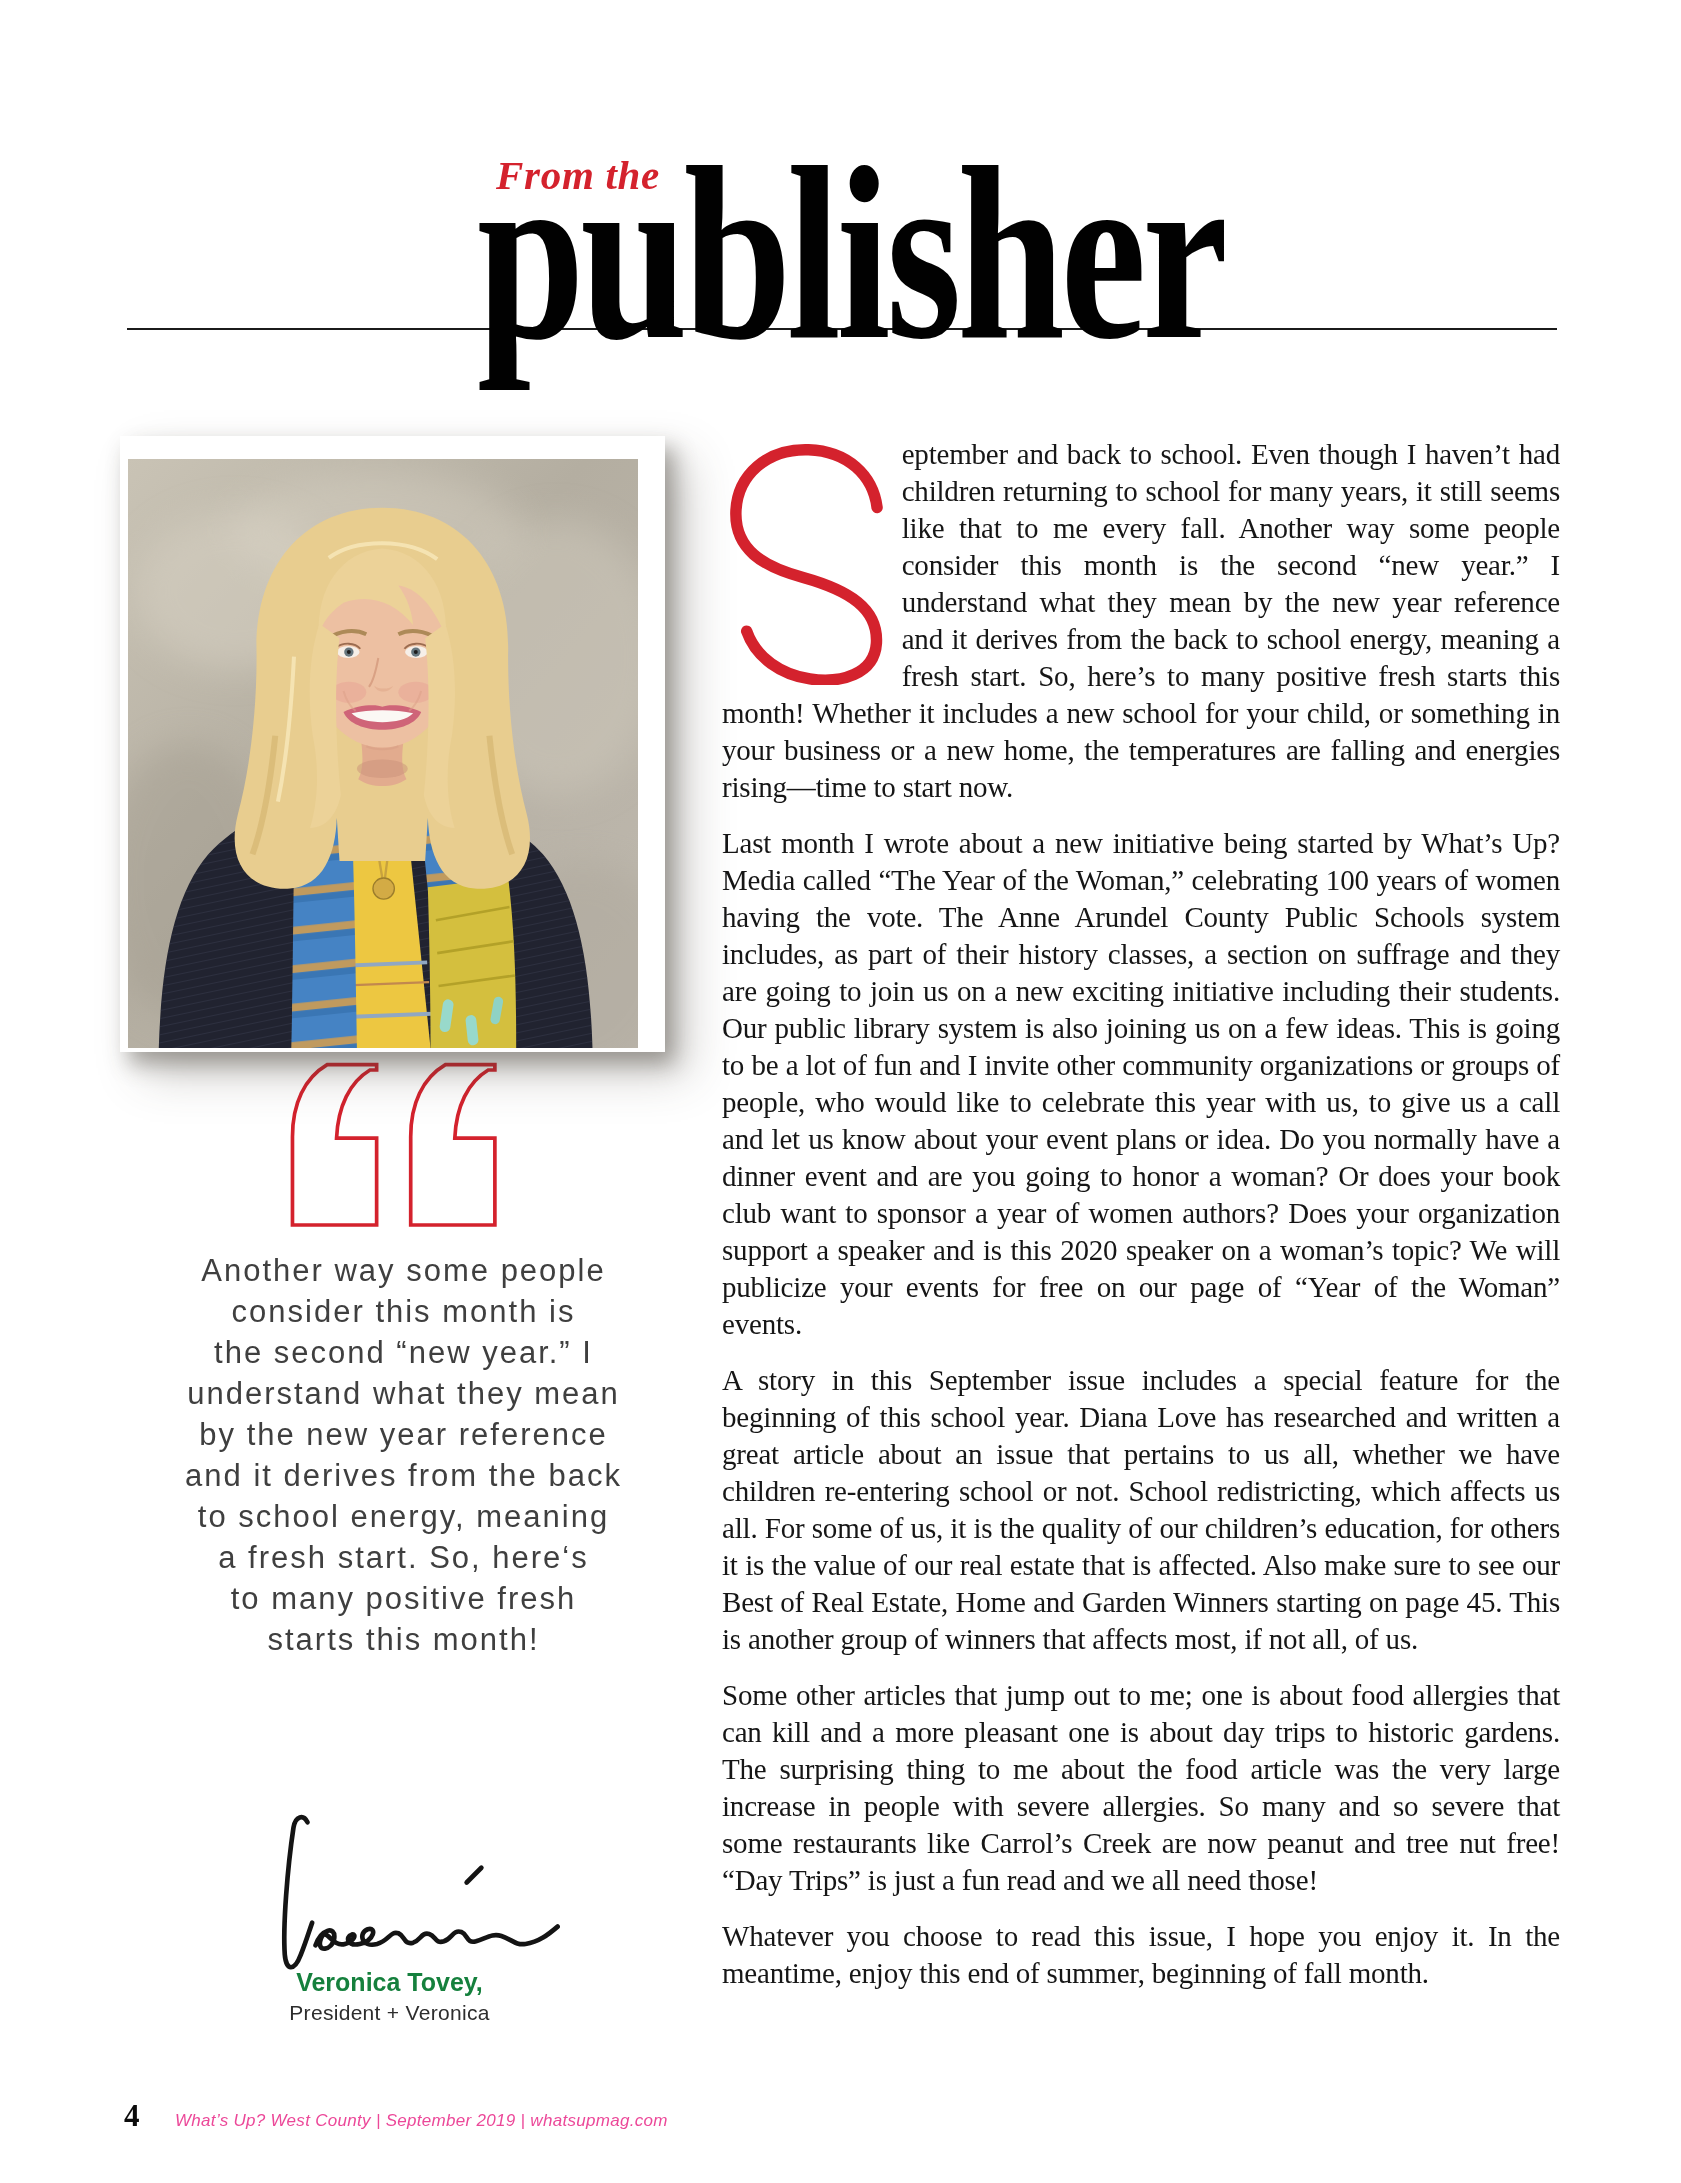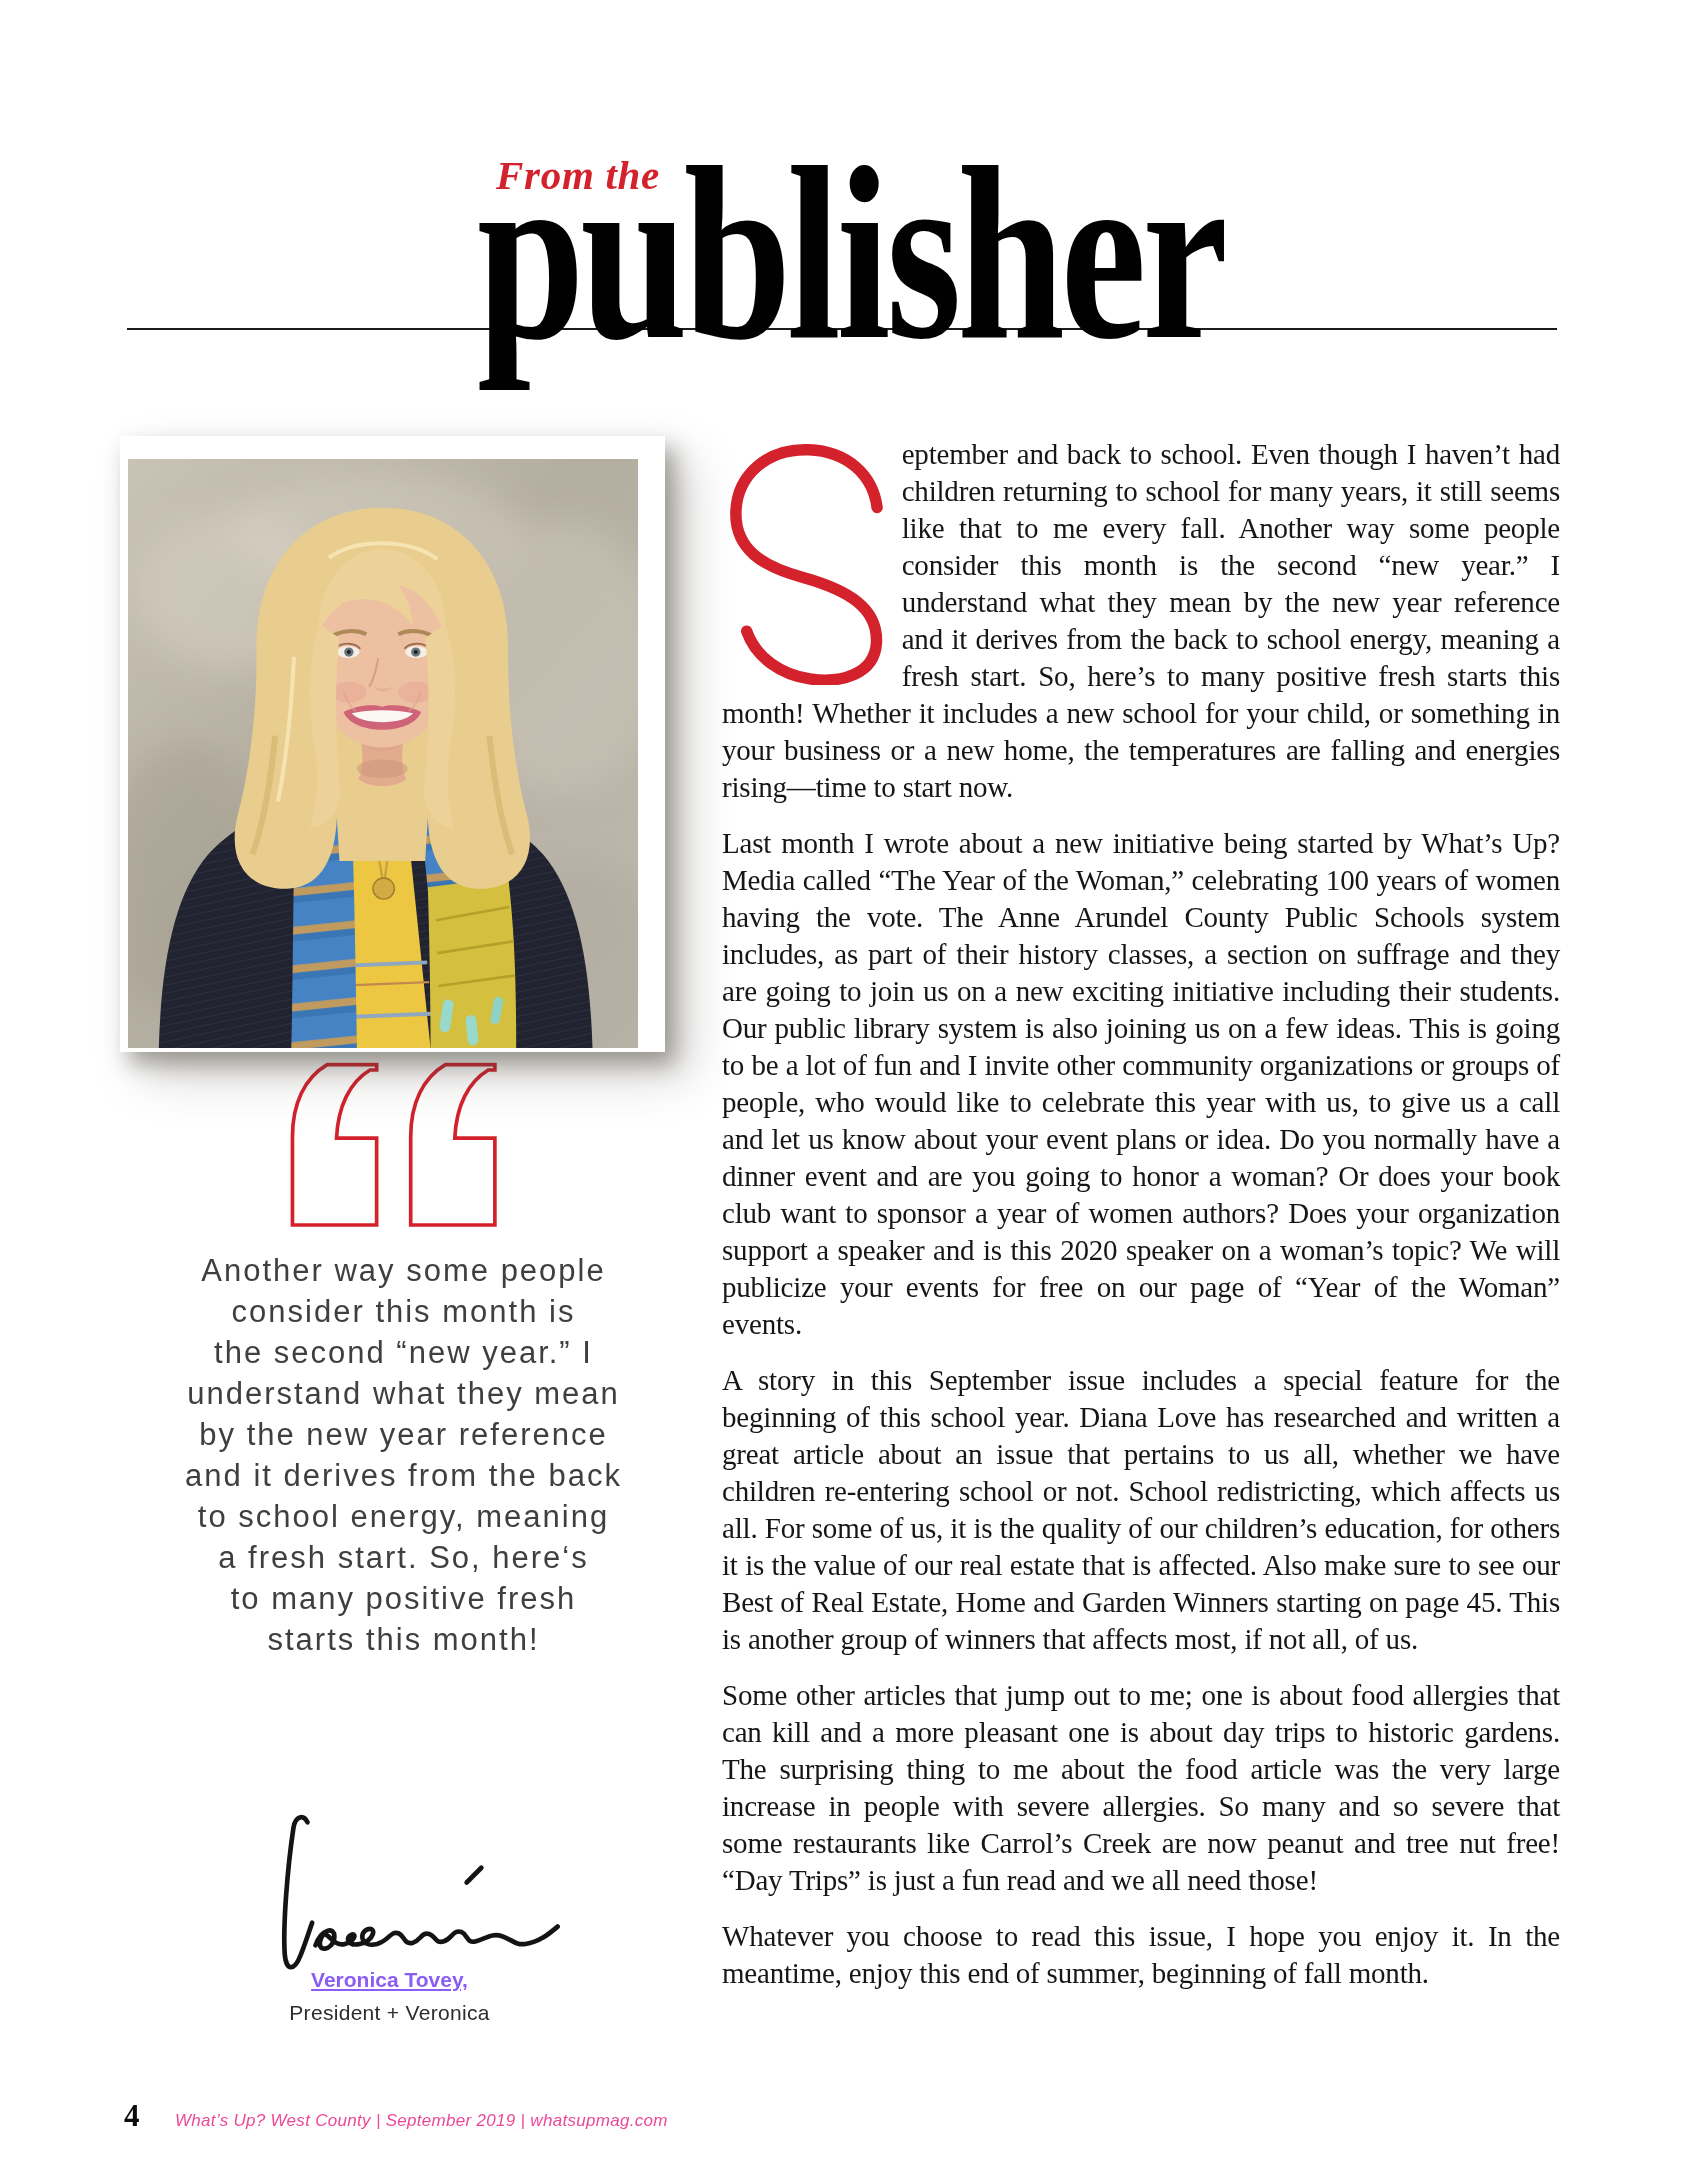--- a/index.html
+++ b/index.html
@@ -24,21 +24,21 @@
               box-shadow:9.4px 12px 20px rgba(70,64,54,.42),23px 23px 43px rgba(70,64,54,.25);
               z-index:2;}
   .photo-card svg{position:absolute;left:8px;top:23px;width:510px;height:589px;display:block;}
 
   .quote-marks{position:absolute;left:284px;top:1062px;width:214px;height:167px;z-index:1;color:var(--accent);}
   .pull-quote{position:absolute;left:124px;top:1236px;width:531px;margin:14px;text-align:center;
               font-family:"Liberation Sans",sans-serif;font-size:31px;line-height:41px;
               letter-spacing:2px;color:var(--quote-text);white-space:pre-line;}
   .signature{position:absolute;left:246px;top:1802px;width:341px;height:182px;}
   .sig-name{position:absolute;left:124px;top:1968px;width:531px;text-align:center;
-            font-family:"Liberation Sans",sans-serif;font-weight:700;font-size:21px;color:#8b5cf6;text-decoration:underline;}
+            font-family:"Liberation Sans",sans-serif;font-weight:700;font-size:25px;color:#15803d;}
   .sig-title{position:absolute;left:124px;top:2001px;width:531px;text-align:center;
              font-family:"Liberation Sans",sans-serif;font-weight:400;font-size:21px;color:#2d2d2d;
              letter-spacing:0.3px;}
 
   
   .article{position:absolute;left:722px;top:436px;width:838px;text-align:justify;
            font-family:"Liberation Serif",serif;font-size:29px;line-height:37px;
            color:var(--body-text);letter-spacing:-0.2px;}
   .article p{margin:0 0 19px 0;}
   .article p:last-child{margin-bottom:16px;}

